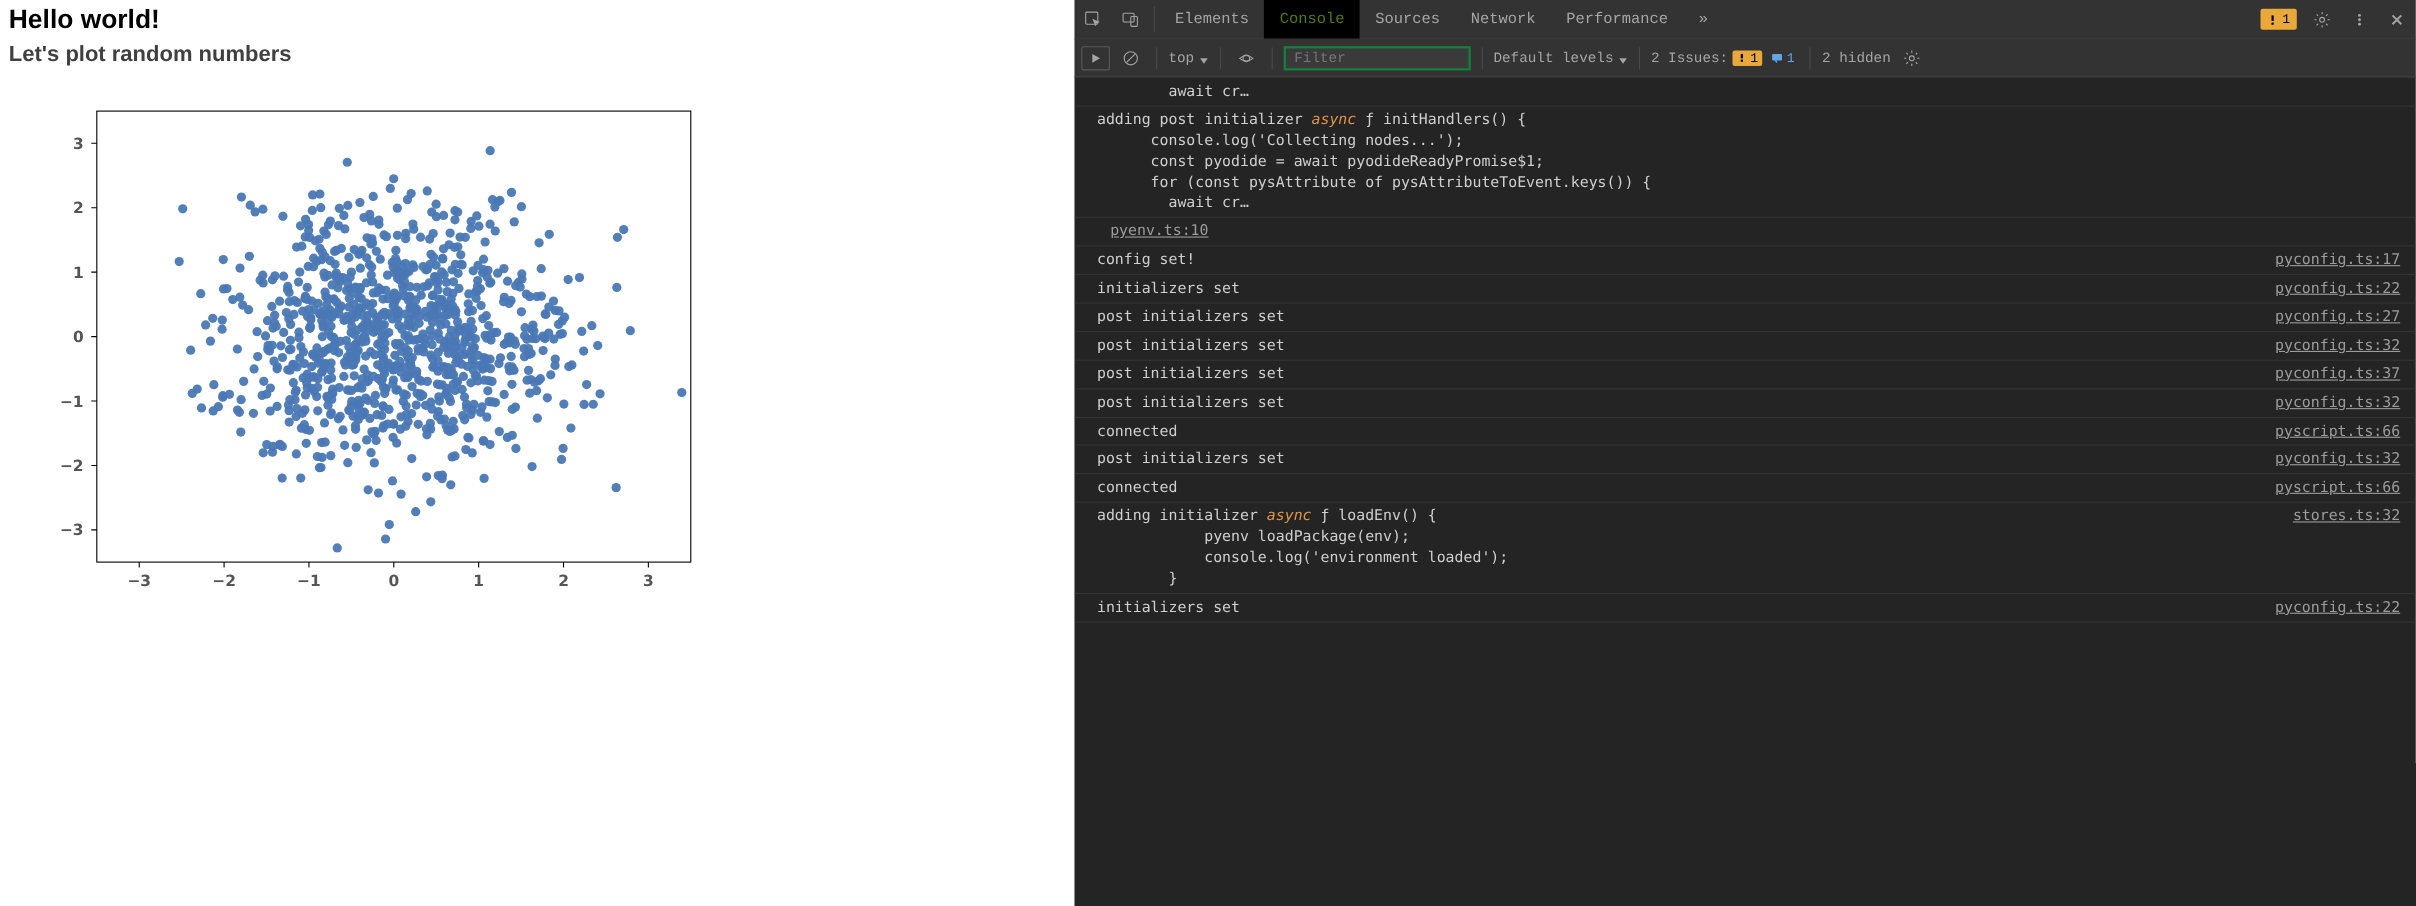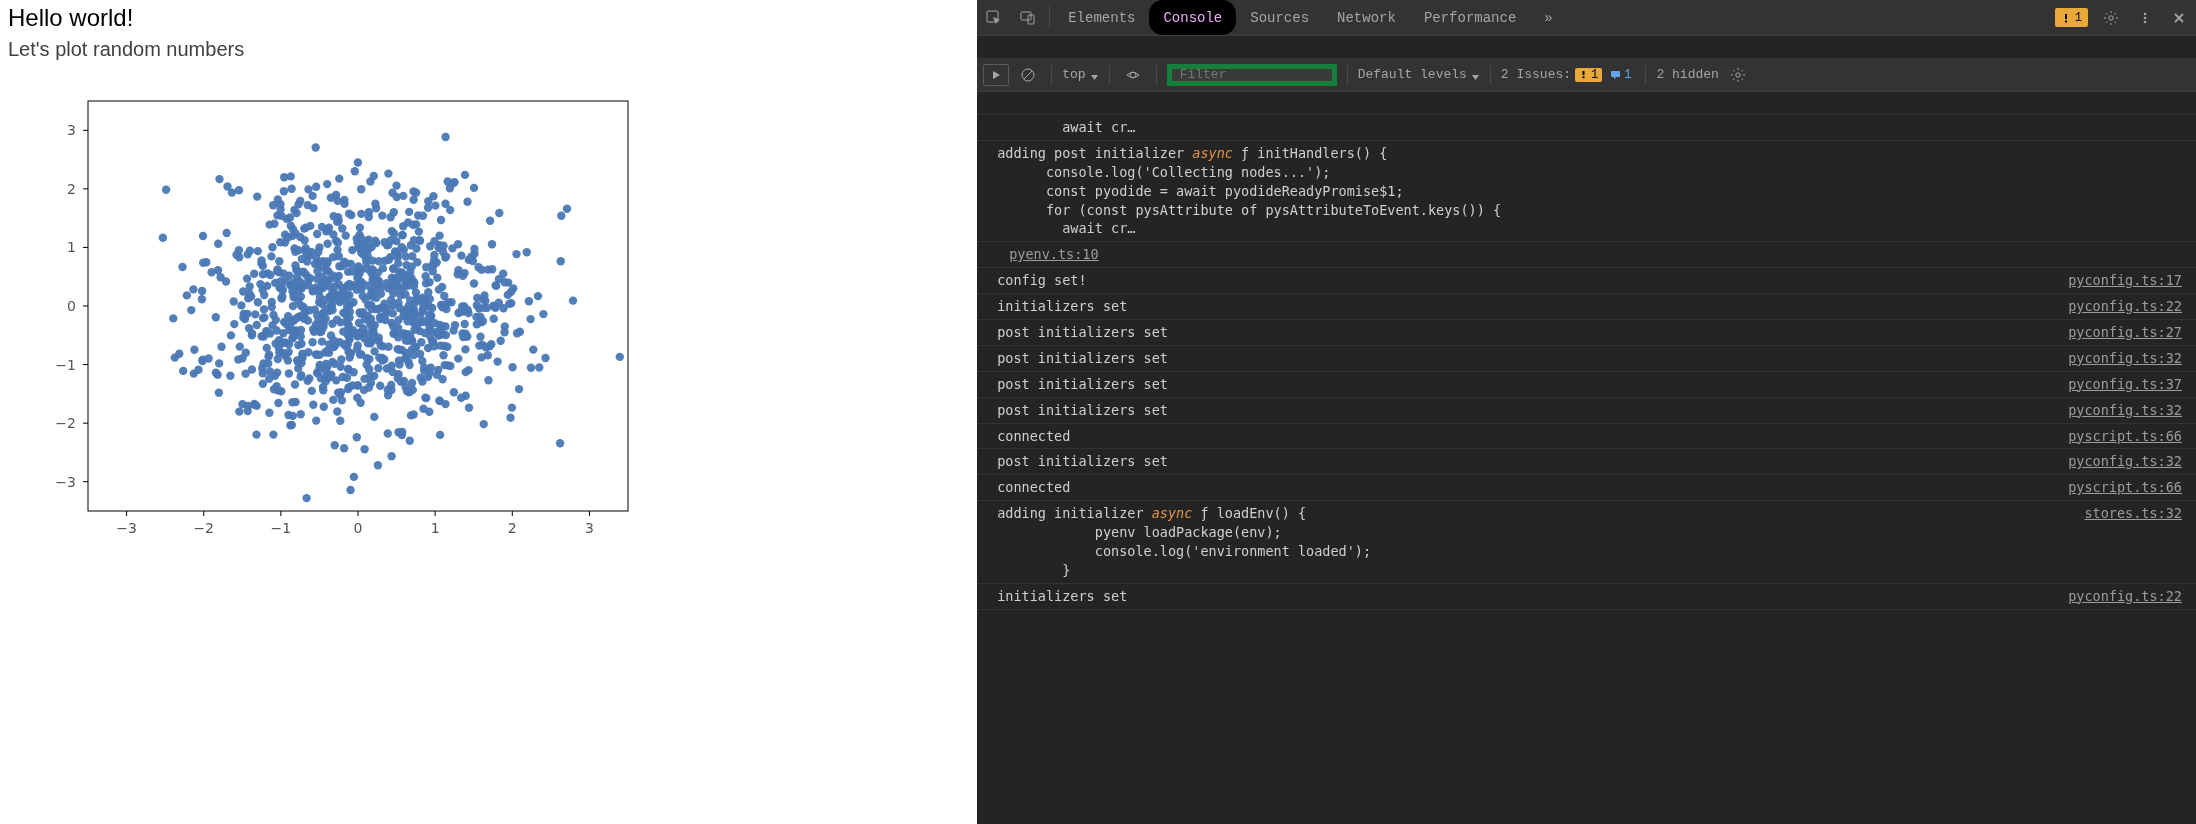--- a/index.html
+++ b/index.html
@@ -1,41 +1,41 @@
 <!DOCTYPE html>
 <html><head>
 <meta charset="utf-8">
 <style>
   * { box-sizing: border-box; margin: 0; padding: 0; }
   html, body { width: 100%; height: 100%; font-family: -apple-system, BlinkMacSystemFont, "Segoe UI", Arial, sans-serif; }
   body { display: flex; }
-  .page-left { flex: 0 0 44.5%; background: #fff; padding: 0 8px; overflow: hidden; }
-  .page-right { flex: 1 1 55.5%; background: #242424; color: #dcdcdc; display: flex; flex-direction: column; font-family: Menlo, Consolas, "Liberation Mono", monospace; gap: 22px; }
+  .page-left { flex: 0 0 44.5%; background: #fff; padding: 0 8px; overflow: hidden; font-weight: bold; }
+  .page-right { flex: 1 1 55.5%; background: #242424; color: #dcdcdc; display: flex; flex-direction: column; font-family: Menlo, Consolas, "Liberation Mono", monospace; }
   .hello { font-size: 24px; color: #000; margin-top: 4px; margin-bottom: 6px; }
   .subtitle { font-size: 20px; color: #404040; margin-bottom: 20px; }
   .chart-wrap { padding-left: 0px; }
   svg.chart { display: block; }
   .tick-label { font-family: "DejaVu Sans", Arial, sans-serif; font-size: 14px; fill: #555; }
 
   
   .dt-tabbar { height: 36px; background: #333333; display: flex; align-items: stretch; color: #a5a5a5; border-bottom: 1px solid #3d3d3d; }
   .dt-tabbar .icon-btn { width: 34px; display: flex; align-items: center; justify-content: center; cursor: pointer; }
   .dt-tabbar .tab { padding: 0 14px; display: flex; align-items: center; font-size: 14px; cursor: pointer; }
-  .dt-tabbar .tab.active { background: #000; color: #f0abfc; border-radius: 14px; }
+  .dt-tabbar .tab.active { background: #000; color: #4d7c0f; }
   .dt-tabbar .sep { width: 1px; background: #4a4a4a; margin: 6px 4px; }
   .dt-tabbar .spacer { flex: 1; }
   .dt-tabbar .warn-badge { display: flex; align-items: center; gap: 4px; background: #e8a93a; color: #000; font-size: 12px; padding: 1px 6px; border-radius: 2px; margin: 8px 6px; }
   .dt-tabbar svg { stroke: #a5a5a5; fill: none; }
 
   
   .dt-ctrlbar { height: 34px; background: #333333; display: flex; align-items: center; gap: 6px; padding: 0 6px; border-bottom: 1px solid #3d3d3d; font-size: 13px; color: #a5a5a5; }
   .dt-ctrlbar .icon-box { width: 26px; height: 22px; border: 1px solid #5a5a5a; display: flex; align-items: center; justify-content: center; border-radius: 2px; cursor: pointer; }
   .dt-ctrlbar .no-border { border: none; }
   .dt-ctrlbar .sep2 { width: 1px; height: 20px; background: #4a4a4a; margin: 0 4px; }
-  .dt-ctrlbar input.filter { background: #3a3a3a; border: 5px solid #15803d; color: #ccc; height: 22px; padding: 0 8px; width: 170px; font-family: inherit; font-size: 13px; }
+  .dt-ctrlbar input.filter { background: #3a3a3a; border: 2px solid #15803d; color: #ccc; height: 22px; padding: 0 8px; width: 170px; font-family: inherit; font-size: 13px; }
   .dt-ctrlbar .levels { display: flex; align-items: flex-end; gap: 4px; cursor: pointer; }
   .dt-ctrlbar .issues { display: flex; align-items: center; gap: 4px; }
   .dt-ctrlbar .chip { display: inline-flex; align-items: center; gap: 3px; font-size: 12px; padding: 0 4px; border-radius: 2px; }
   .dt-ctrlbar .chip.warn { background: #e8a93a; color: #000; }
   .dt-ctrlbar .chip.info { color: #63a5e8; }
   .dt-ctrlbar svg { stroke: #a5a5a5; fill: none; }
 
   
   .dt-log { flex: 1; overflow: hidden; background: #242424; }
   .log-row { display: flex; padding: 3px 14px 3px 20px; font-size: 13.5px; line-height: 1.4; border-bottom: 1px solid #333; min-height: 24px; font-family: Menlo, Consolas, monospace; }

